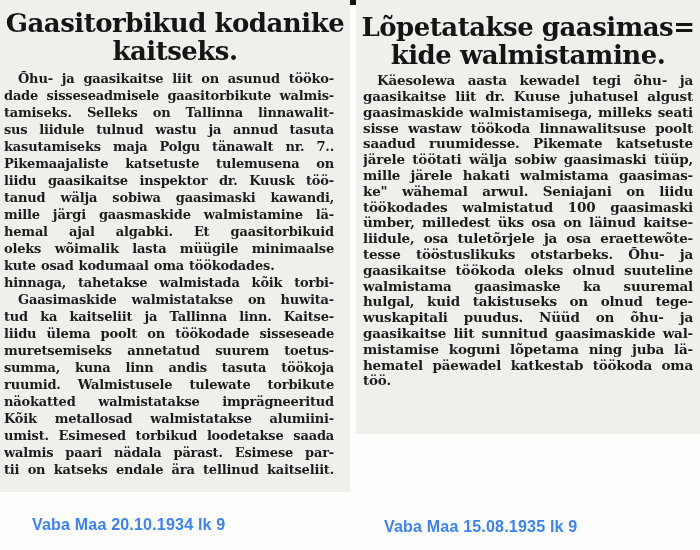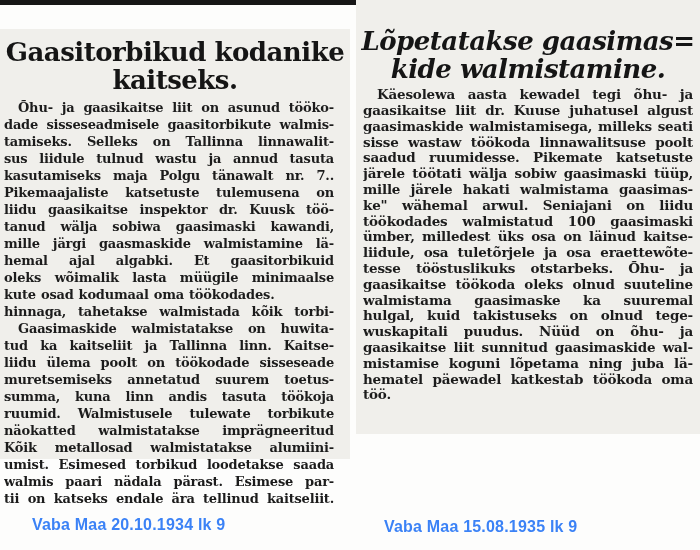--- a/index.html
+++ b/index.html
@@ -9,42 +9,42 @@
     font-family:"DejaVu Serif", serif;
     position:relative; overflow:hidden;
   }
   .page { position:absolute; left:0; top:0; width:700px; height:550px; }
 
   .clip {
     position:absolute;
     background:#f0efeb;
     color:#1c1c1c;
   }
-  .clip-left  { left:0;   top:0; width:350px; height:430px;margin-top:29px; }
+  .clip-left  { left:0;   top:0; width:350px; height:492px; }
   .clip-right { left:356px; top:0; width:344px; height:434px; }
 
   .bar-top {
     position:absolute; left:0; top:0; width:387px; height:5px;
     background:#161616;
   }
   .smudge-top {
     position:absolute; left:622px; top:1px; width:68px; height:5px;
     background:#d9d8d2;
   }
 
   .headline {
     font-weight:bold;
     text-align:center;
     font-size:26px;
     line-height:1.08;
     letter-spacing:-0.5px;
     color:#151515;
   }
   .clip-left  .headline { margin-top:9px; }
-  .clip-right .headline { margin-top:27px;font-style:italic; }
+  .clip-right .headline { margin-top:13px; }
 
   .body-block { font-weight:bold; }
   .clip-left  .body-block { margin-top:5px; padding:0 16px 0 4px; font-size:13px; }
   .clip-right .body-block { margin-top:4px; padding:0 7px 0 7px; font-size:13.5px; }
 
   .bline {
     text-align:justify;
     text-align-last:justify;
     letter-spacing:-0.2px;
     overflow:hidden;

